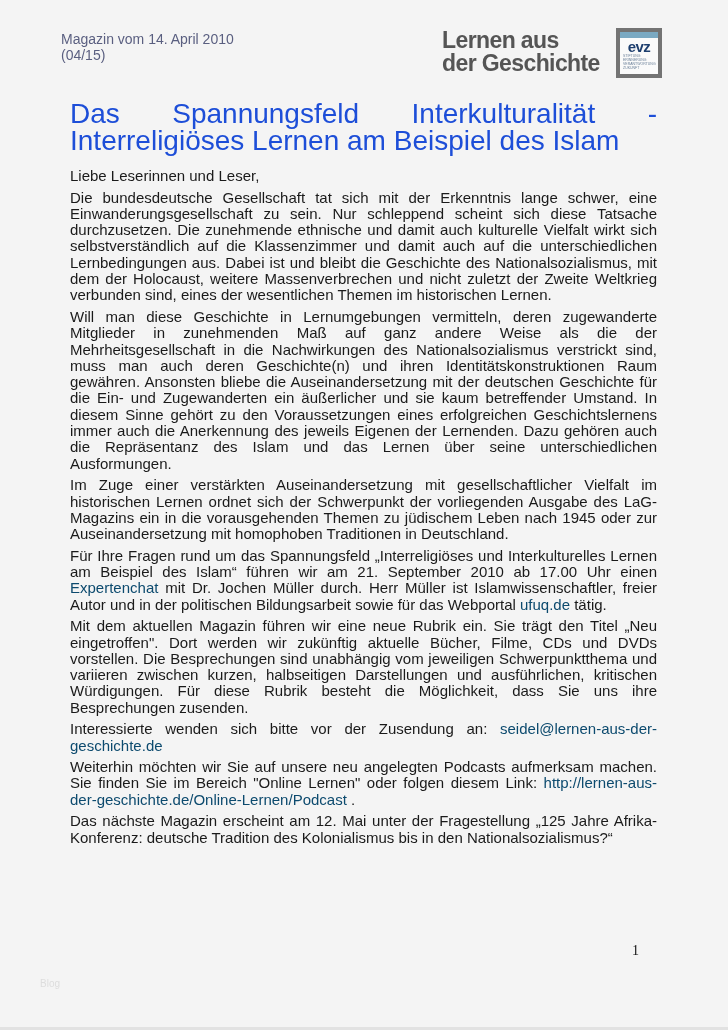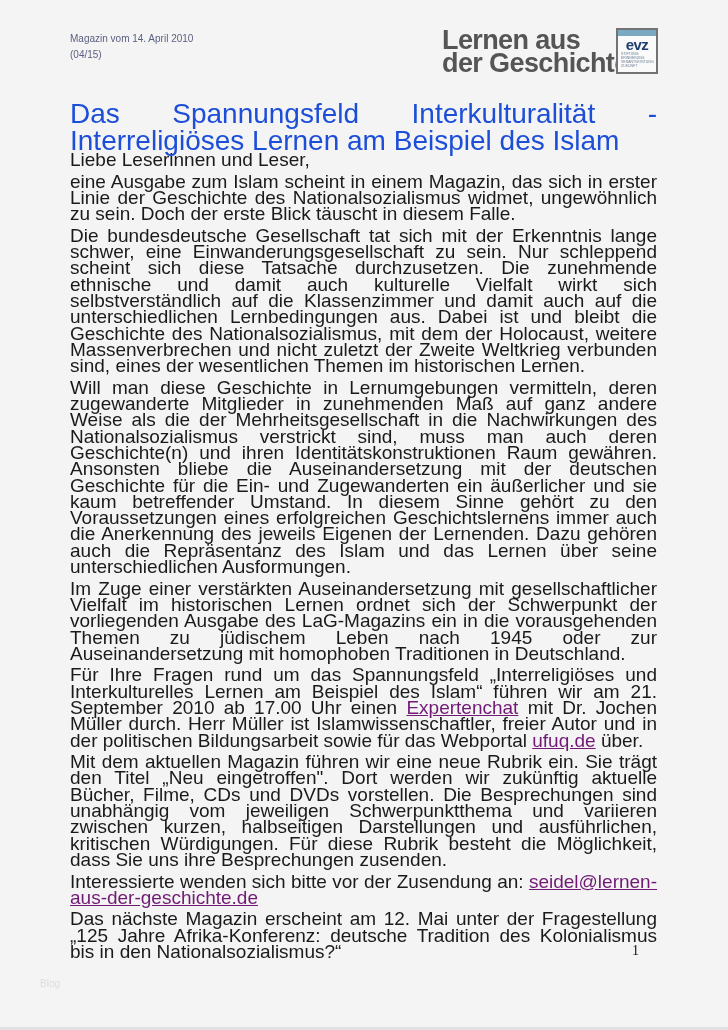--- a/index.html
+++ b/index.html
@@ -1,27 +1,27 @@
 <!DOCTYPE html>
 <html><head>
 <meta charset="utf-8">
 <style>
   html, body { margin:0; padding:0; }
   body { width:728px; height:1030px; background:#f4f4f4; position:relative; overflow:hidden;
          font-family:"Liberation Sans", sans-serif; color:#1a1a1a; }
-  .hdr-left { position:absolute; left:70px; top:31px; font-size:10px; line-height:16px; color:#5a5f80; }
-  .brand { position:absolute; left:442px; top:29px; font-size:27px; line-height:23px; color:#555; font-weight:bold; letter-spacing:-0.6px; }
-  .evz { position:absolute; left:616px; top:28px; width:38px; height:42px; border:2px solid #737373; background:#fafafa; }
+  .hdr-left { position:absolute; left:61px; top:31px; font-size:14px; line-height:16px; color:#5a5f80; }
+  .brand { position:absolute; left:442px; top:29px; font-size:23px; line-height:23px; color:#555; font-weight:bold; letter-spacing:-0.6px; }
+  .evz { position:absolute; left:616px; top:28px; width:38px; height:42px; border:4px solid #737373; background:#fafafa; }
   .evz .bar { height:6px; background:#7aa9c2; }
   .evz .logo { font-size:15px; font-weight:bold; color:#1d3e6e; text-align:center; line-height:15px; margin-top:1px; letter-spacing:-0.5px; }
   .evz .sub { font-size:3.5px; line-height:4px; color:#6a7f98; padding-left:3px; }
   .title { position:absolute; left:70px; top:100px; width:587px; font-size:28px; line-height:27px; text-align:justify; color:#1d4ed8; }
-  .body { position:absolute; left:70px; top:152px; width:587px; font-size:19px; line-height:16.3px; }
+  .body { position:absolute; left:70px; top:168px; width:587px; font-size:15px; line-height:16.3px; }
   .body p { margin:0 0 5.3px 0; text-align:justify; }
-  a { color:#701a75; text-decoration:underline; }
+  a { color:#0c4a6e; }
   .pagenum { position:absolute; left:632px; top:943px; font-family:"Liberation Serif", serif; font-size:14px; color:#111; }
   .wm { position:absolute; left:40px; top:978px; font-size:10px; color:#ddd; }
   .bottom-line { position:absolute; left:0; top:1027px; width:728px; height:3px; background:#e2e2e2; }
 </style>
 </head>
 <body>
 
 <div class="hdr-left">
   <div>Magazin vom 14. April 2010</div>
   <div>(04/15)</div>
@@ -35,25 +35,25 @@
 <div class="evz">
   <div class="bar"></div>
   <div class="logo">evz</div>
   <div class="sub">STIFTUNG ERINNERUNG VERANTWORTUNG ZUKUNFT</div>
 </div>
 
 <h1 class="title" style="margin:0;font-weight:normal;">Das Spannungsfeld Interkulturalität - Interreligiöses Lernen am Beispiel des Islam</h1>
 
 <div class="body">
   <p>Liebe Leserinnen und Leser,</p>
-  <p>eine Ausgabe zum Islam scheint in einem Magazin, das sich in erster Linie der Geschichte des Nationalsozialismus widmet, ungewöhnlich zu sein. Doch der erste Blick täuscht in diesem Falle.</p>
   <p>Die bundesdeutsche Gesellschaft tat sich mit der Erkenntnis lange schwer, eine Einwanderungsgesellschaft zu sein. Nur schleppend scheint sich diese Tatsache durchzusetzen. Die zunehmende ethnische und damit auch kulturelle Vielfalt wirkt sich selbstverständlich auf die Klassenzimmer und damit auch auf die unterschiedlichen Lernbedingungen aus. Dabei ist und bleibt die Geschichte des Nationalsozialismus, mit dem der Holocaust, weitere Massenverbrechen und nicht zuletzt der Zweite Weltkrieg verbunden sind, eines der wesentlichen Themen im historischen Lernen.</p>
   <p>Will man diese Geschichte in Lernumgebungen vermitteln, deren zugewanderte Mitglieder in zunehmenden Maß auf ganz andere Weise als die der Mehrheitsgesellschaft in die Nachwirkungen des Nationalsozialismus verstrickt sind, muss man auch deren Geschichte(n) und ihren Identitätskonstruktionen Raum gewähren. Ansonsten bliebe die Auseinandersetzung mit der deutschen Geschichte für die Ein- und Zugewanderten ein äußerlicher und sie kaum betreffender Umstand. In diesem Sinne gehört zu den Voraussetzungen eines erfolgreichen Geschichtslernens immer auch die Anerkennung des jeweils Eigenen der Lernenden. Dazu gehören auch die Repräsentanz des Islam und das Lernen über seine unterschiedlichen Ausformungen.</p>
   <p>Im Zuge einer verstärkten Auseinandersetzung mit gesellschaftlicher Vielfalt im historischen Lernen ordnet sich der Schwerpunkt der vorliegenden Ausgabe des LaG-Magazins ein in die vorausgehenden Themen zu jüdischem Leben nach 1945 oder zur Auseinandersetzung mit homophoben Traditionen in Deutschland.</p>
-  <p><span>Für Ihre Fragen rund um das Spannungsfeld „Interreligiöses und Interkulturelles Lernen am Beispiel des Islam“ führen wir am 21. September 2010 ab 17.00 Uhr einen </span><a>Expertenchat</a><span> mit Dr. Jochen Müller durch. Herr Müller ist Islamwissenschaftler, freier Autor und in der politischen Bildungsarbeit sowie für das Webportal </span><a>ufuq.de</a><span> über.</span></p>
+  <p><span>Für Ihre Fragen rund um das Spannungsfeld „Interreligiöses und Interkulturelles Lernen am Beispiel des Islam“ führen wir am 21. September 2010 ab 17.00 Uhr einen </span><a>Expertenchat</a><span> mit Dr. Jochen Müller durch. Herr Müller ist Islamwissenschaftler, freier Autor und in der politischen Bildungsarbeit sowie für das Webportal </span><a>ufuq.de</a><span> tätig.</span></p>
   <p>Mit dem aktuellen Magazin führen wir eine neue Rubrik ein. Sie trägt den Titel „Neu eingetroffen". Dort werden wir zukünftig aktuelle Bücher, Filme, CDs und DVDs vorstellen. Die Besprechungen sind unabhängig vom jeweiligen Schwerpunktthema und variieren zwischen kurzen, halbseitigen Darstellungen und ausführlichen, kritischen Würdigungen. Für diese Rubrik besteht die Möglichkeit, dass Sie uns ihre Besprechungen zusenden.</p>
   <p><span>Interessierte wenden sich bitte vor der Zusendung an: </span><a>seidel@lernen-aus-der-geschichte.de</a></p>
+  <p><span>Weiterhin möchten wir Sie auf unsere neu angelegten Podcasts aufmerksam machen. Sie finden Sie im Bereich "Online Lernen" oder folgen diesem Link: </span><a>http://lernen-aus-der-geschichte.de/Online-Lernen/Podcast</a><span> .</span></p>
   <p>Das nächste Magazin erscheint am 12. Mai unter der Fragestellung „125 Jahre Afrika-Konferenz: deutsche Tradition des Kolonialismus bis in den Nationalsozialismus?“</p>
 </div>
 
 <div class="pagenum">1</div>
 <div class="wm">Blog</div>
 <div class="bottom-line"></div>
 
 </body></html>

